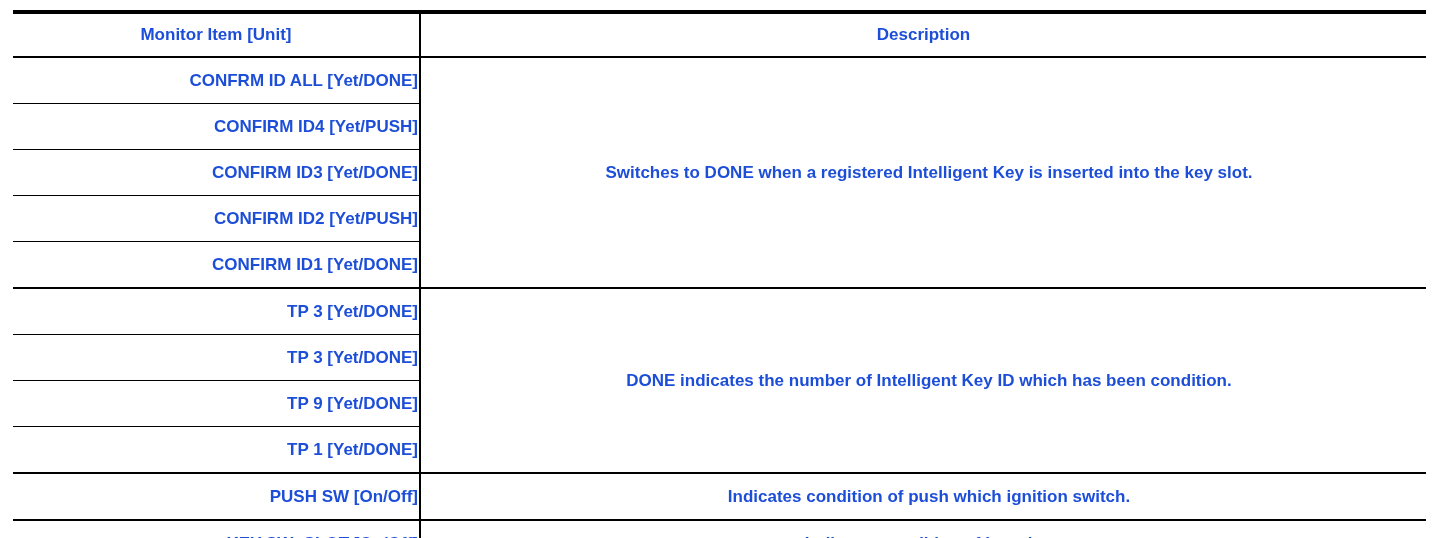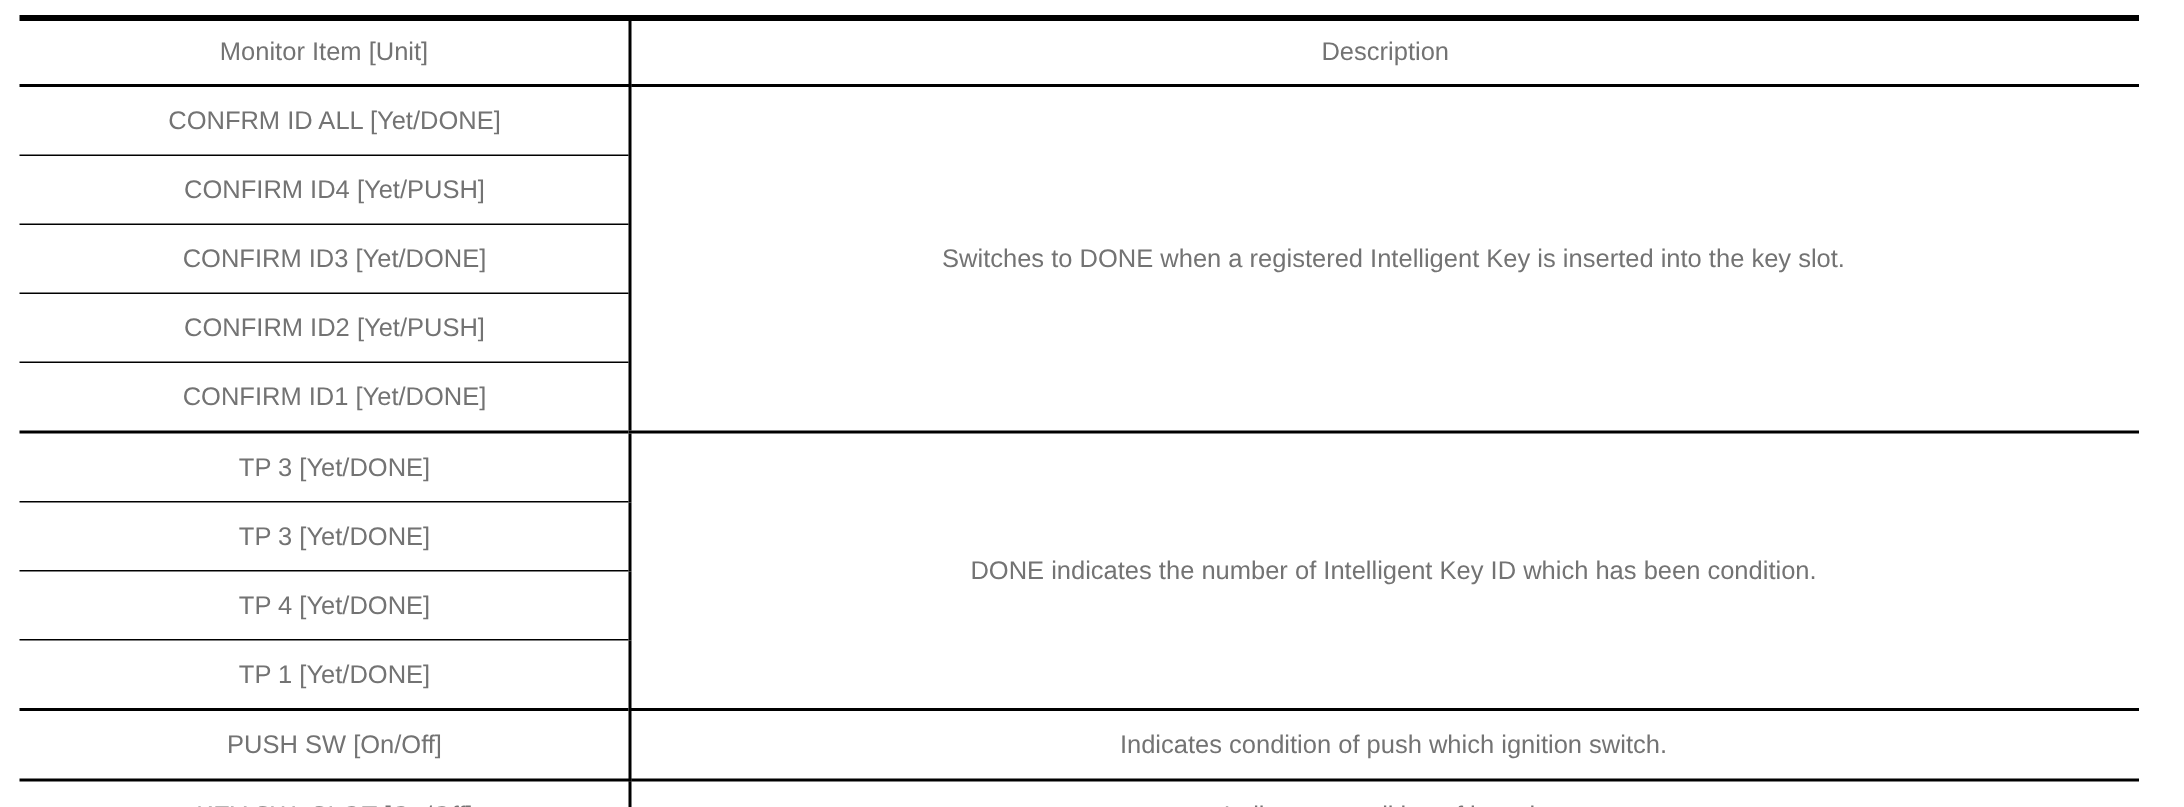--- a/index.html
+++ b/index.html
@@ -20,43 +20,43 @@
     border-collapse: collapse;
     table-layout: fixed;
     width: 1413px;
     border-top: 4px solid #000000;
     border-bottom: 4px solid #000000;
     font-size: 17px;
     line-height: 1.15;
   }
   table.monitor-table th,
   table.monitor-table td {
-    font-weight: normal;
-    color: #737373;
+    font-weight: bold;
+    color: #1d4ed8;
     vertical-align: middle;
     overflow: hidden;
     white-space: nowrap;
   }
   
   table.monitor-table thead th {
     height: 40px;
     text-align: center;
     border-bottom: 2.5px solid #000000;
   }
   
   col.col-item { width: 407px; }
   col.col-desc { width: 1006px; }
   th.col-divider, td.col-divider {
     border-right: 2.5px solid #000000;
   }
   
   table.monitor-table tbody td.item-cell {
     height: 43px;
     padding-left: 15px;
-    text-align: center;
+    text-align: right;
   }
   table.monitor-table tbody td.item-cell.inner-sep {
     border-bottom: 1.5px solid #000000;
   }
   table.monitor-table tbody td.item-cell.group-sep {
     border-bottom: 2.5px solid #000000;
   }
   table.monitor-table tbody td.desc-cell {
     padding-left: 12px;
     text-align: center;
@@ -96,21 +96,21 @@
           <td class="item-cell col-divider group-sep">CONFIRM ID1 [Yet/DONE]</td>
         </tr>
         <tr>
           <td class="item-cell col-divider inner-sep">TP 3 [Yet/DONE]</td>
           <td class="desc-cell" rowspan="4">DONE indicates the number of Intelligent Key ID which has been condition.</td>
         </tr>
         <tr>
           <td class="item-cell col-divider inner-sep">TP 3 [Yet/DONE]</td>
         </tr>
         <tr>
-          <td class="item-cell col-divider inner-sep">TP 4 [Yet/DONE]</td>
+          <td class="item-cell col-divider inner-sep">TP 9 [Yet/DONE]</td>
         </tr>
         <tr>
           <td class="item-cell col-divider group-sep">TP 1 [Yet/DONE]</td>
         </tr>
         <tr>
           <td class="item-cell col-divider group-sep">PUSH SW [On/Off]</td>
           <td class="desc-cell" rowspan="1">Indicates condition of push which ignition switch.</td>
         </tr>
         <tr>
           <td class="item-cell col-divider group-sep">KEY SW -SLOT [On/Off]</td>

